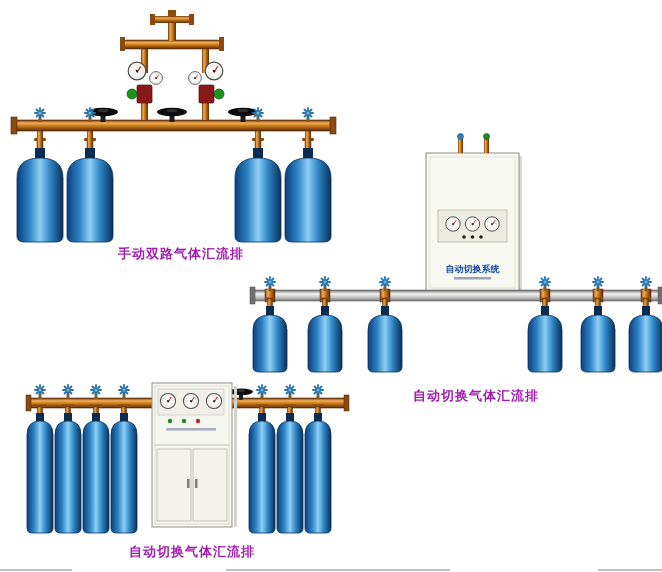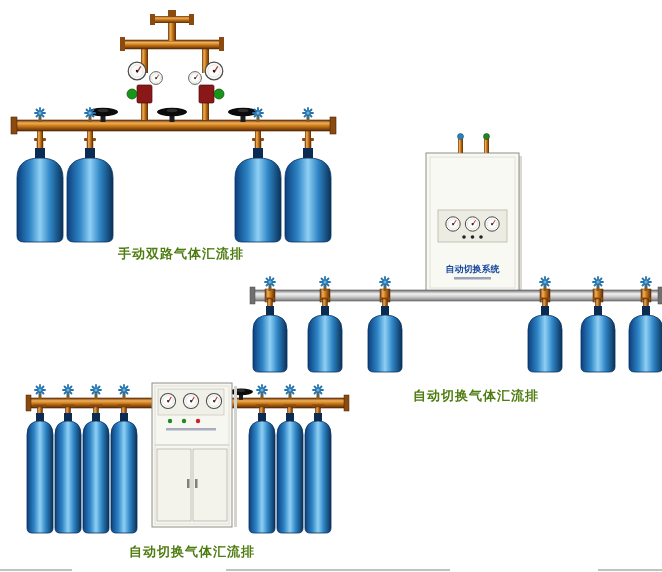--- a/index.html
+++ b/index.html
@@ -1,20 +1,20 @@
 <!DOCTYPE html>
 <html><head>
 <meta charset="utf-8">
 <style>
   html,body{margin:0;padding:0;background:#fff;}
   #canvas{position:relative;width:662px;height:572px;background:#ffffff;overflow:hidden;
           font-family:"DejaVu Sans",sans-serif;}
   .illus{position:absolute;}
   .caption{position:absolute;font-weight:bold;font-size:13px;line-height:1.2;
-           color:#4d7c0f;text-align:center;letter-spacing:1px;
+           color:#a21caf;text-align:center;letter-spacing:1px;
            font-family:"DejaVu Sans",sans-serif;}
   .pagefrag{position:absolute;height:2px;background:#c2c2c2;}
 </style>
 </head>
 <body>
 
 <div id="canvas">
 
   <svg width="0" height="0" style="position:absolute" aria-hidden="true">
     <defs>

